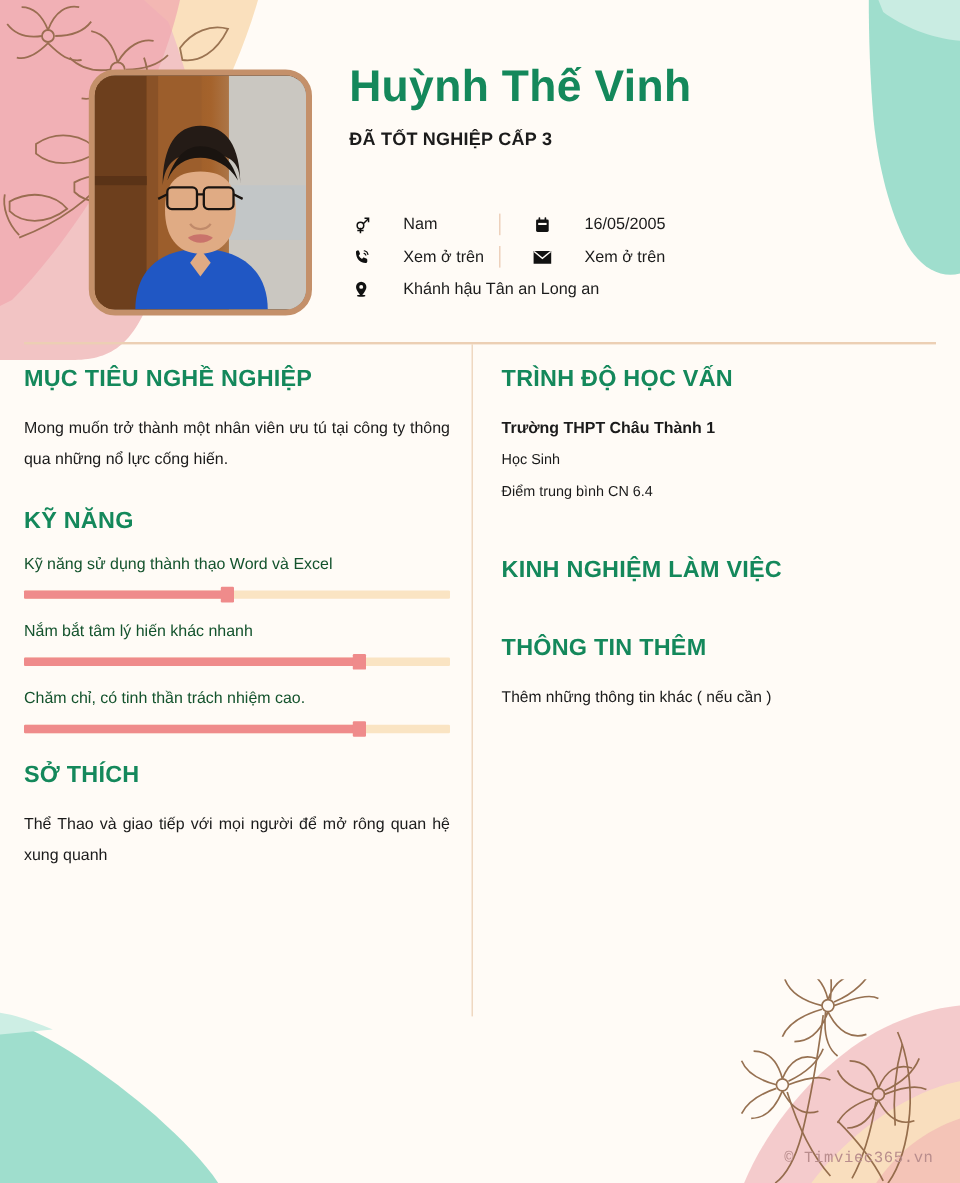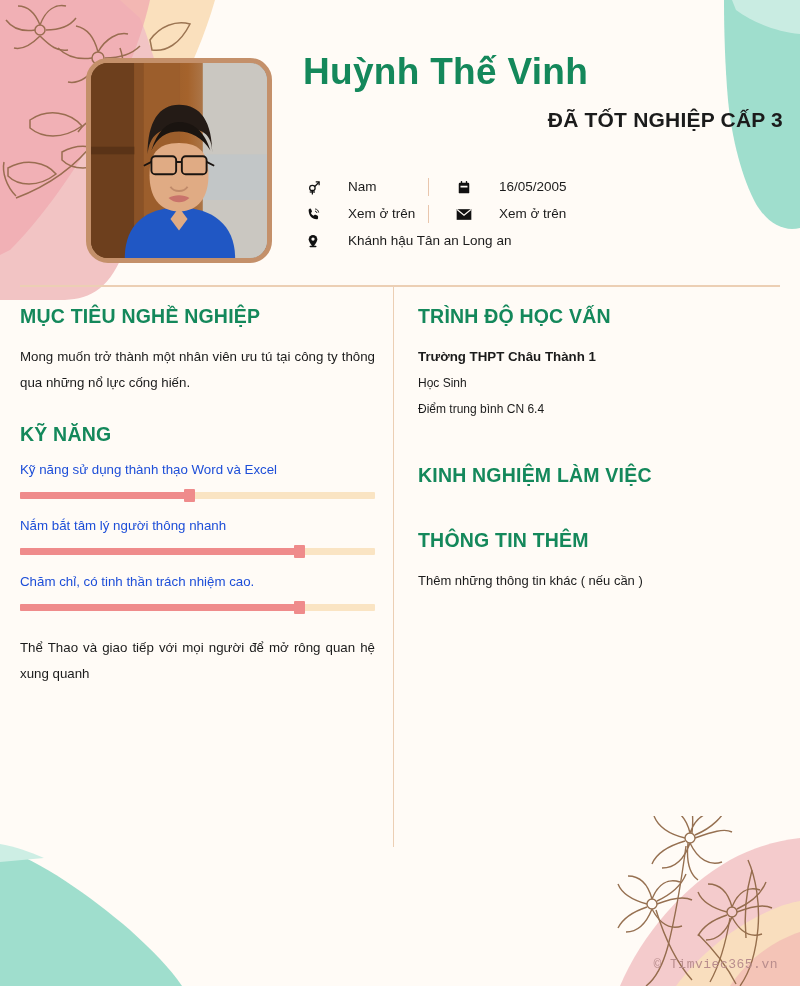--- a/index.html
+++ b/index.html
@@ -18,42 +18,41 @@
   
   .deco { position: absolute; pointer-events: none; }
 
   #deco-tl { left: 0; top: 0; width: 250px; height: 300px; }
   #deco-tr { right: 0; top: 0; width: 120px; height: 290px; }
   #deco-bl { left: 0; bottom: 0; width: 210px; height: 160px; }
   #deco-br { right: 0; bottom: 0; width: 220px; height: 170px; }
 
   
   #header {
-    position: absolute; left: 16px; top: 0; width: 656px; height: 285px;
+    position: absolute; left: 4px; top: 0; width: 656px; height: 285px;
   }
   #photo-frame {
     position: absolute; left: 70px; top: 58px;
     width: 186px; height: 205px;
     border: 5px solid #c4906a;
     border-radius: 22px;
     overflow: hidden;
     background: #5d4634;
   }
   #photo-frame svg { display: block; width: 100%; height: 100%; }
 
   #identity { position: absolute; left: 287px; top: 50px; width: 480px; }
   #full-name {
     font-size: 37px; font-weight: bold; color: #14885b;
     letter-spacing: .3px; line-height: 1.2;
   }
   #job-title {
     margin-top: 14px;
-    font-size: 21px; font-weight: bold; color: #1b1b1b;
+    font-size: 15px; font-weight: bold; color: #1b1b1b;
     letter-spacing: .2px;
-    text-align: right;
   }
 
   #contact-grid {
     position: absolute; left: 287px; top: 178px;
     width: 470px;
   }
   .c-row { display: flex; align-items: flex-start; margin-bottom: 9px; }
   .c-cell { display: flex; align-items: center; }
   .c-cell.left  { width: 125px; }
   .c-cell.right { padding-left: 25px; border-left: 1px solid #e9c6ad; }
@@ -93,21 +92,21 @@
   .body-text {
     font-size: 13.3px; color: #1b1b1b; line-height: 26px;
     text-align: justify;
   }
   .plain-text {
     font-size: 13px; color: #1b1b1b; line-height: 26px;
   }
 
   
   .skill { margin-bottom: 19px; }
-  .skill-label { font-size: 13.3px; color: #1d4ed8; margin-bottom: 15px; }
+  .skill-label { font-size: 13.3px; color: #14532d; margin-bottom: 15px; }
   .skill-track {
     position: relative; width: 355px; height: 7px;
     background: #fae4c3; border-radius: 1px;
   }
   .skill-fill {
     position: absolute; left: 0; top: 0; height: 7px;
     background: #ef8b8b; border-radius: 1px;
   }
   .skill-knob {
     position: absolute; top: -3px; width: 11px; height: 13px;
@@ -329,37 +328,38 @@
 
       <div class="skill">
         <div class="skill-label">Kỹ năng sử dụng thành thạo Word và Excel</div>
         <div class="skill-track">
           <div class="skill-fill" style="width: 48%;"></div>
           <div class="skill-knob" style="left: 48%;"></div>
         </div>
       </div>
 
       <div class="skill">
-        <div class="skill-label">Nắm bắt tâm lý người thông nhanh</div>
+        <div class="skill-label">Nắm bắt tâm lý hiến khác nhanh</div>
         <div class="skill-track">
           <div class="skill-fill" style="width: 79%;"></div>
           <div class="skill-knob" style="left: 79%;"></div>
         </div>
       </div>
 
       <div class="skill">
         <div class="skill-label">Chăm chỉ, có tinh thần trách nhiệm cao.</div>
         <div class="skill-track">
           <div class="skill-fill" style="width: 79%;"></div>
           <div class="skill-knob" style="left: 79%;"></div>
         </div>
       </div>
     </div>
 
     <div class="sec">
+      <div class="sec-title">SỞ THÍCH</div>
       <div class="body-text">Thể Thao và giao tiếp với mọi người để mở rông quan hệ xung quanh</div>
     </div>
 
   </div>
 
   <div id="col-right">
 
     <div class="sec" style="margin-bottom:42px;">
       <div class="sec-title">TRÌNH ĐỘ HỌC VẤN</div>
       <div>

